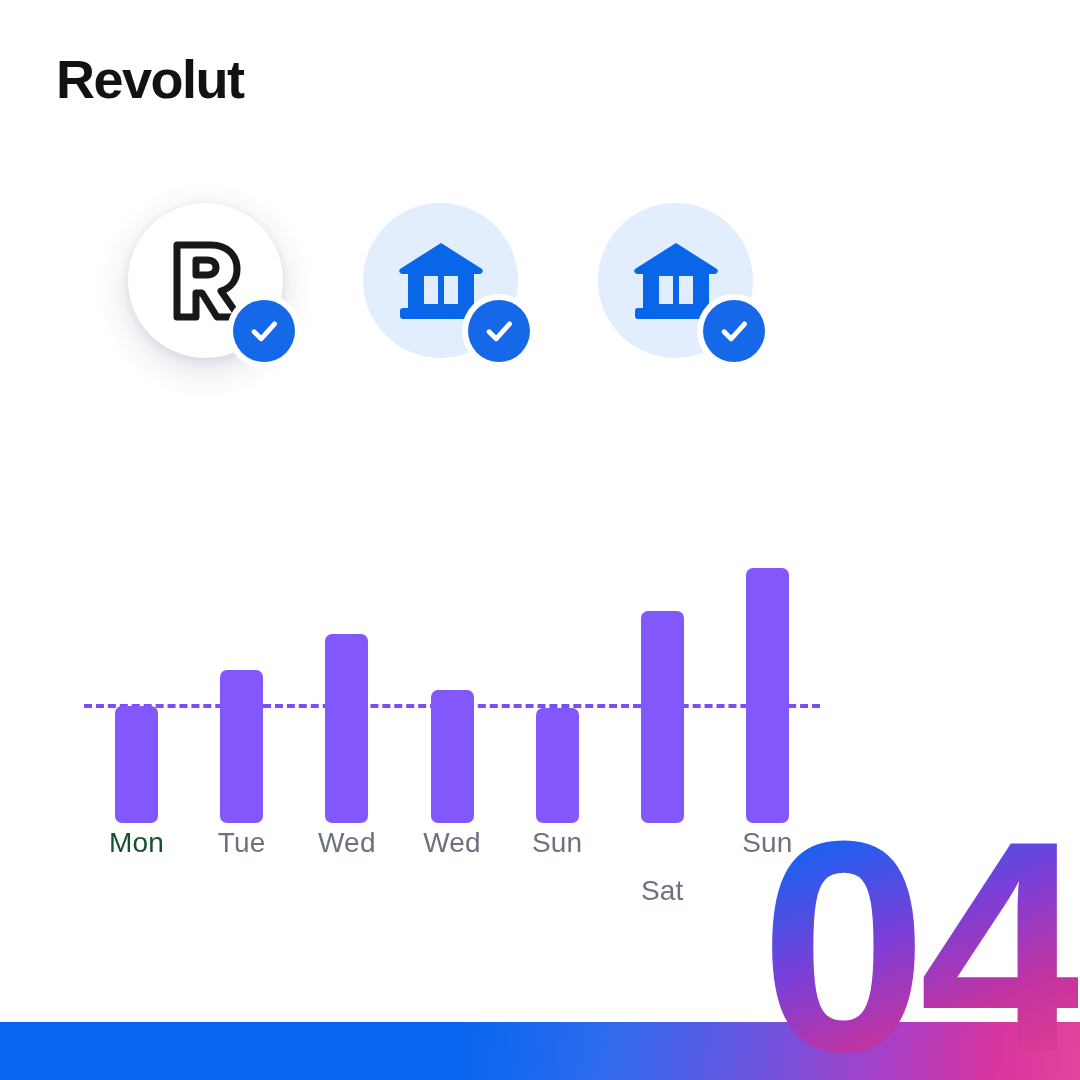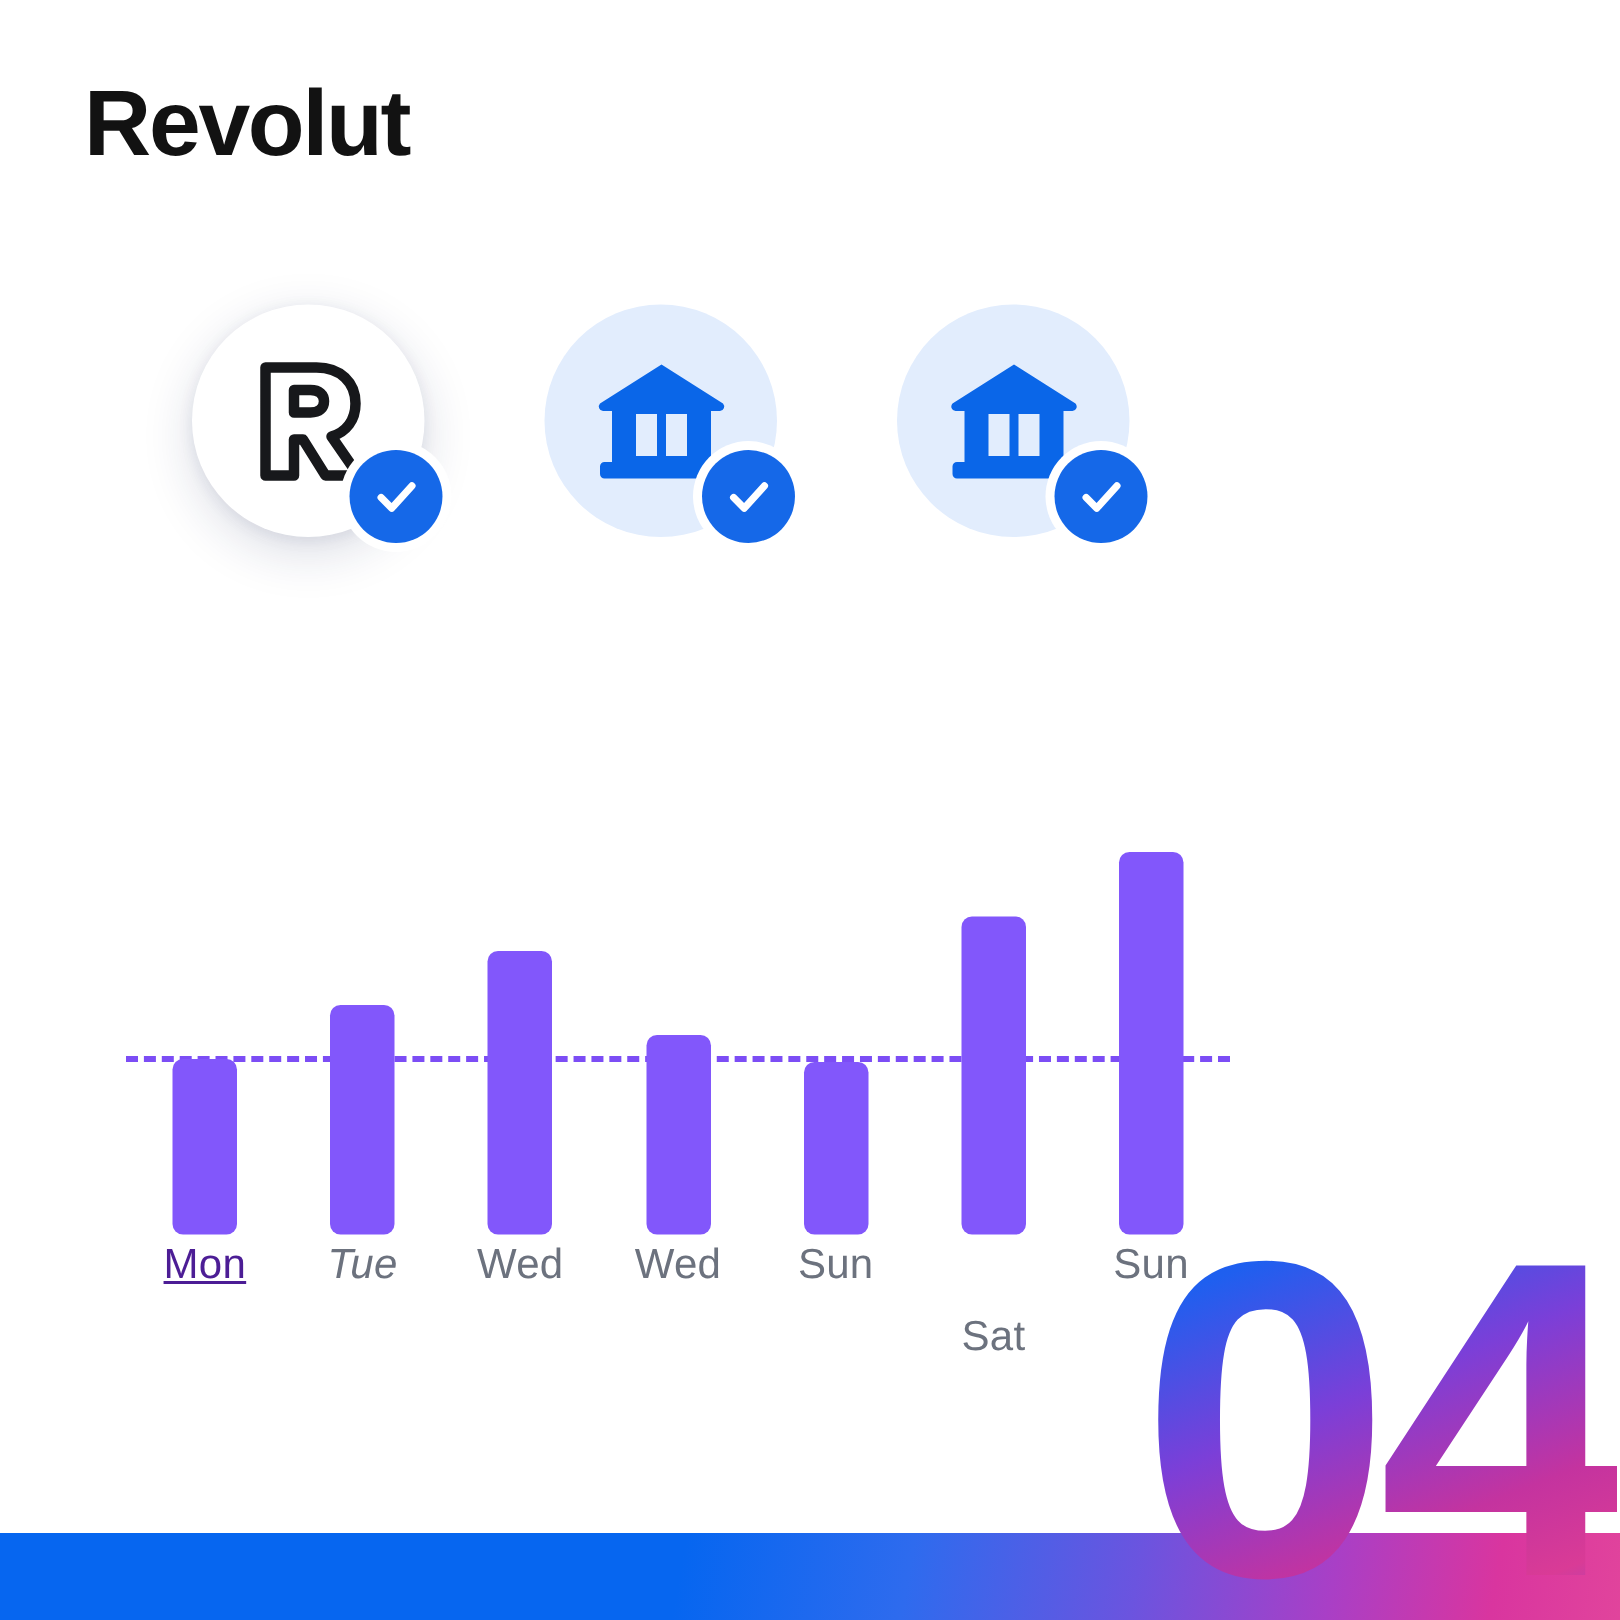--- a/index.html
+++ b/index.html
@@ -20,21 +20,21 @@
     background: #ffffff;
     overflow: hidden;
   }
 
   
   .brand {
     position: absolute;
     left: 56px;
     top: 52px;
     font-family: "Liberation Sans", sans-serif;
-    font-size: 62px;
+    font-size: 54px;
     font-weight: 700;
     letter-spacing: -1.5px;
     color: #121212;
     line-height: 1;
   }
 
   
   .accounts {
     position: absolute;
     left: 128px;
@@ -273,22 +273,22 @@
           <div class="bar" title="Tue: 60" style="left: 136.214px; height: 153.143px; background: rgb(130, 87, 251);"></div>
           <div class="bar" title="Wed: 74" style="left: 241.357px; height: 188.876px; background: rgb(130, 87, 251);"></div>
           <div class="bar" title="Thu: 52" style="left: 346.5px; height: 132.724px; background: rgb(130, 87, 251);"></div>
           <div class="bar" title="Fri: 45" style="left: 451.643px; height: 114.857px; background: rgb(130, 87, 251);"></div>
           <div class="bar" title="Sat: 83" style="left: 556.786px; height: 211.848px; background: rgb(130, 87, 251);"></div>
           <div class="bar" title="Sun: 100" style="left: 661.929px; height: 255.238px; background: rgb(130, 87, 251);"></div>
         </div>
       <div class="avg-line" id="avg-line" style="bottom: 114.857px; border-top-color: rgb(124, 77, 245);"></div>
     </div>
     <div class="ticks" id="ticks">
-        <div class="tick" style="left: -2.42857px; color: #4c1d95; text-decoration: underline;">Mon</div>
-        <div class="tick" style="left: 102.714px; color: rgb(108, 114, 126); font-style: italic;">Tue</div>
+        <div class="tick" style="left: -2.42857px; color: #14532d;">Mon</div>
+        <div class="tick" style="left: 102.714px; color: rgb(108, 114, 126);">Tue</div>
         <div class="tick" style="left: 207.857px; color: rgb(108, 114, 126);">Wed</div>
         <div class="tick" style="left: 313px; color: rgb(108, 114, 126);">Wed</div>
         <div class="tick" style="left: 418.143px; color: rgb(108, 114, 126);">Sun</div>
         <div class="tick" style="left: 523.286px; color: rgb(108, 114, 126); margin-top: 48px;">Sat</div>
         <div class="tick" style="left: 628.429px; color: rgb(108, 114, 126);">Sun</div>
       </div>
   </div>
 
   <div class="step-number">04</div>
 

